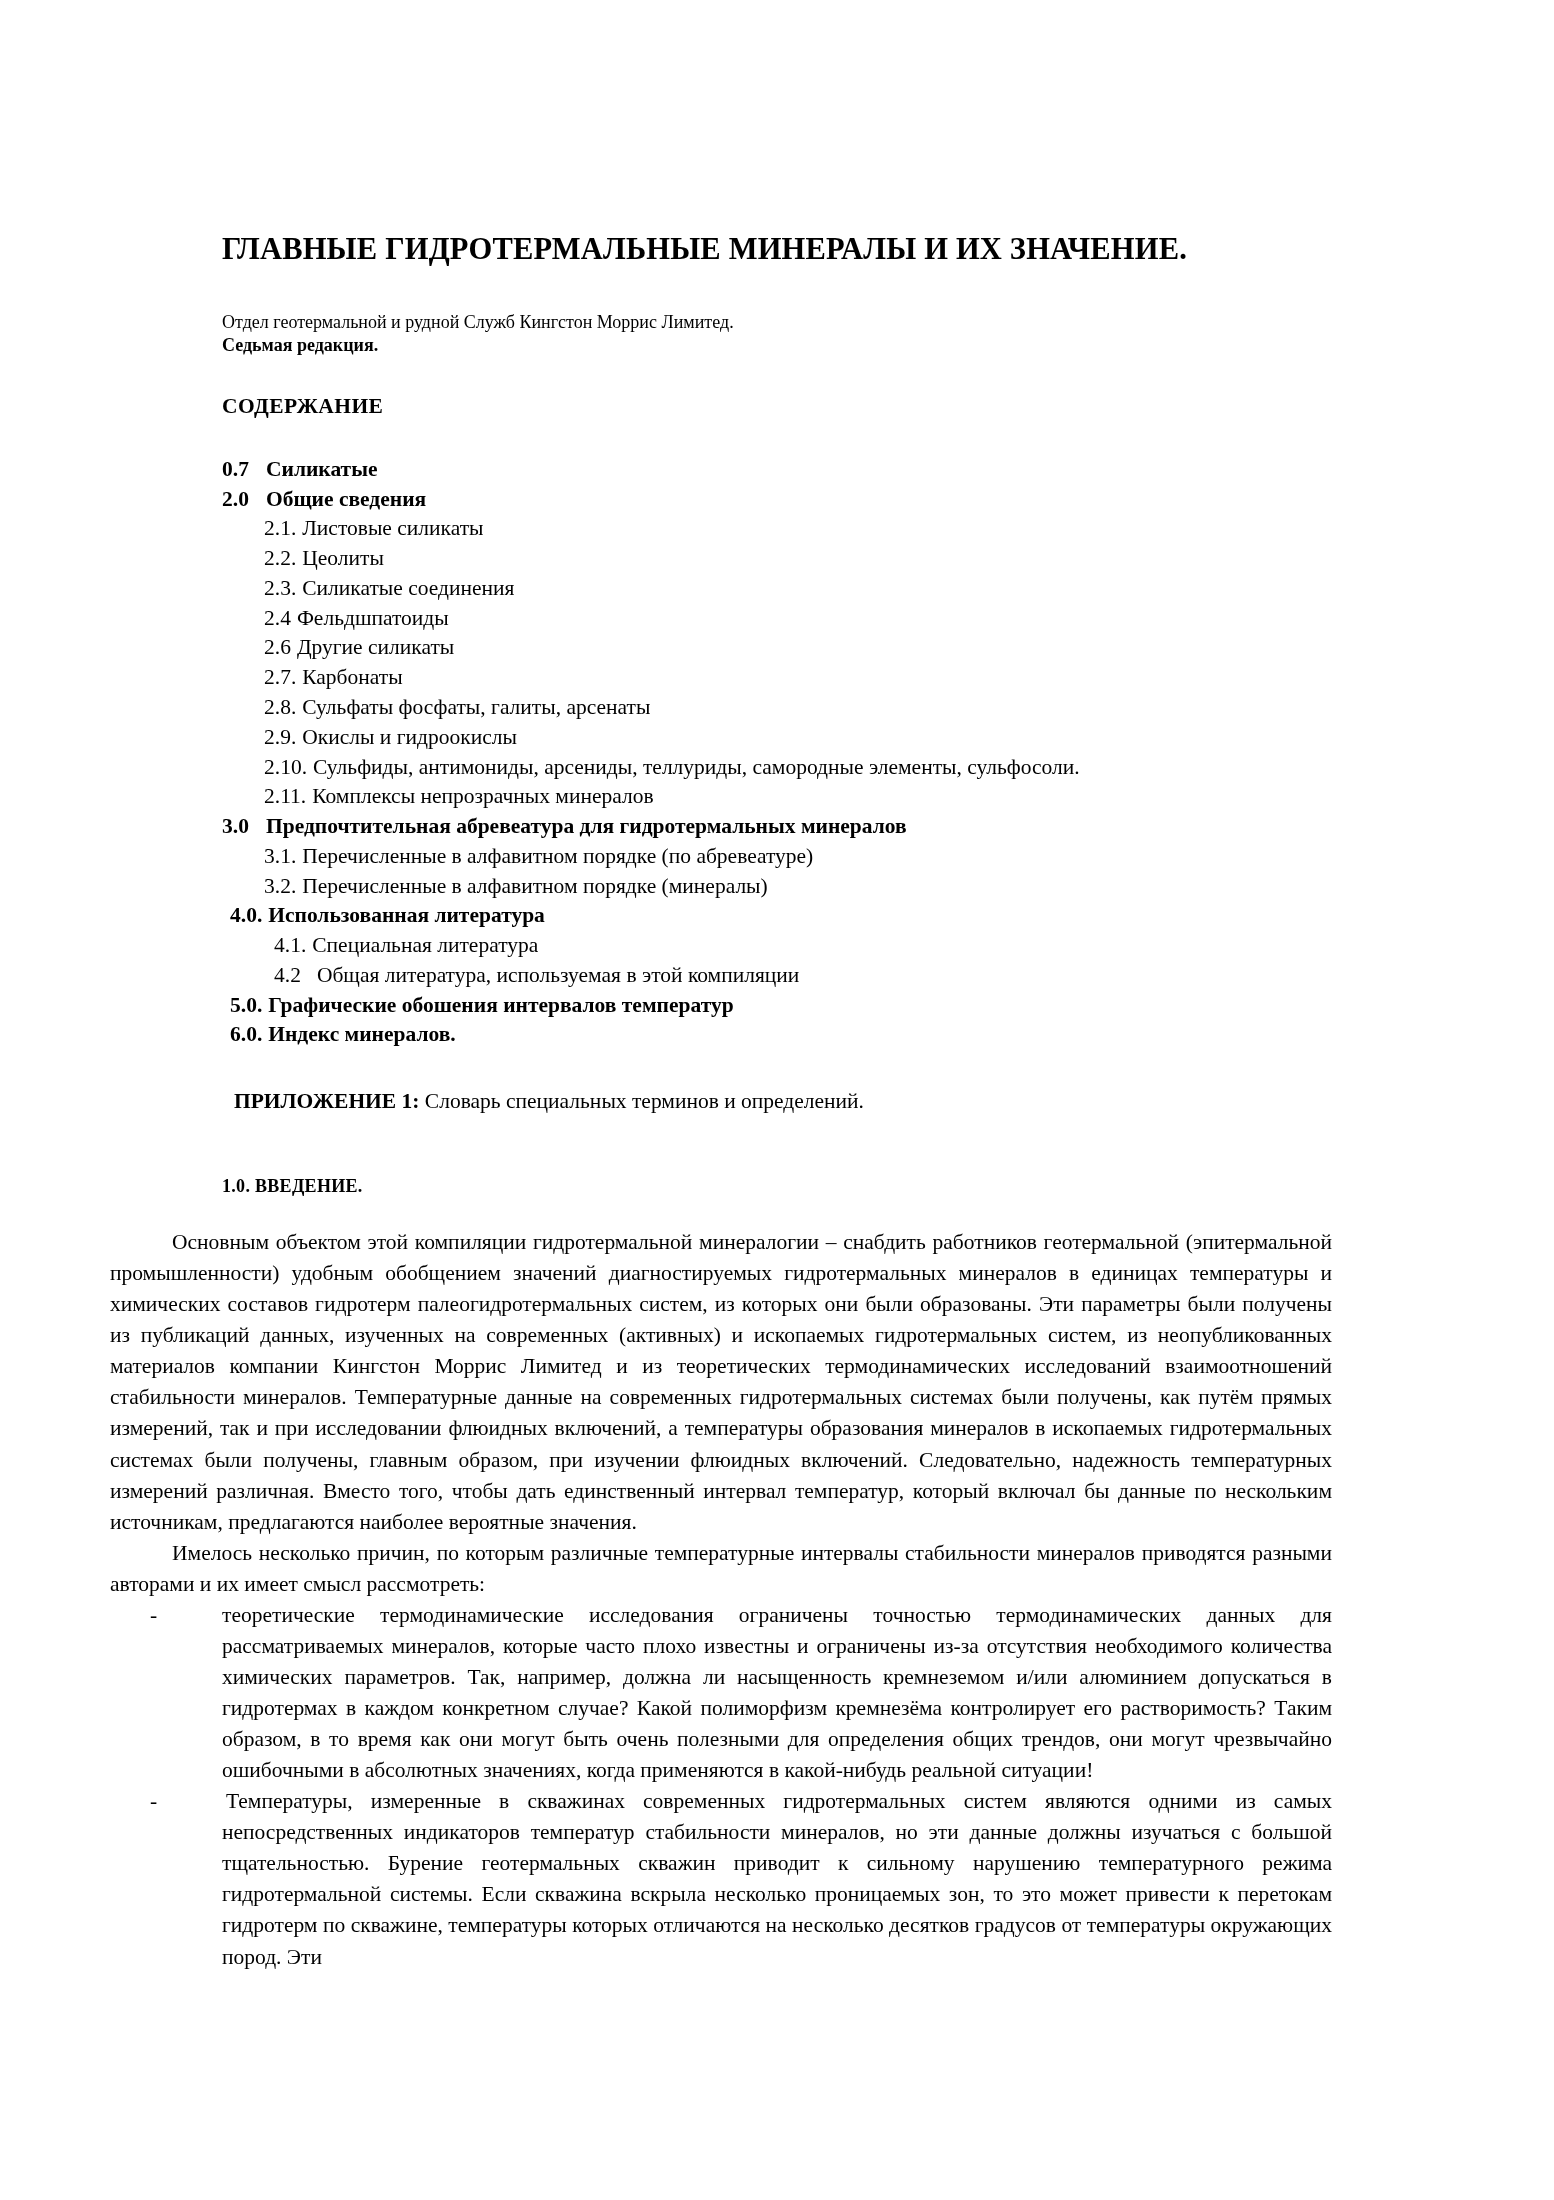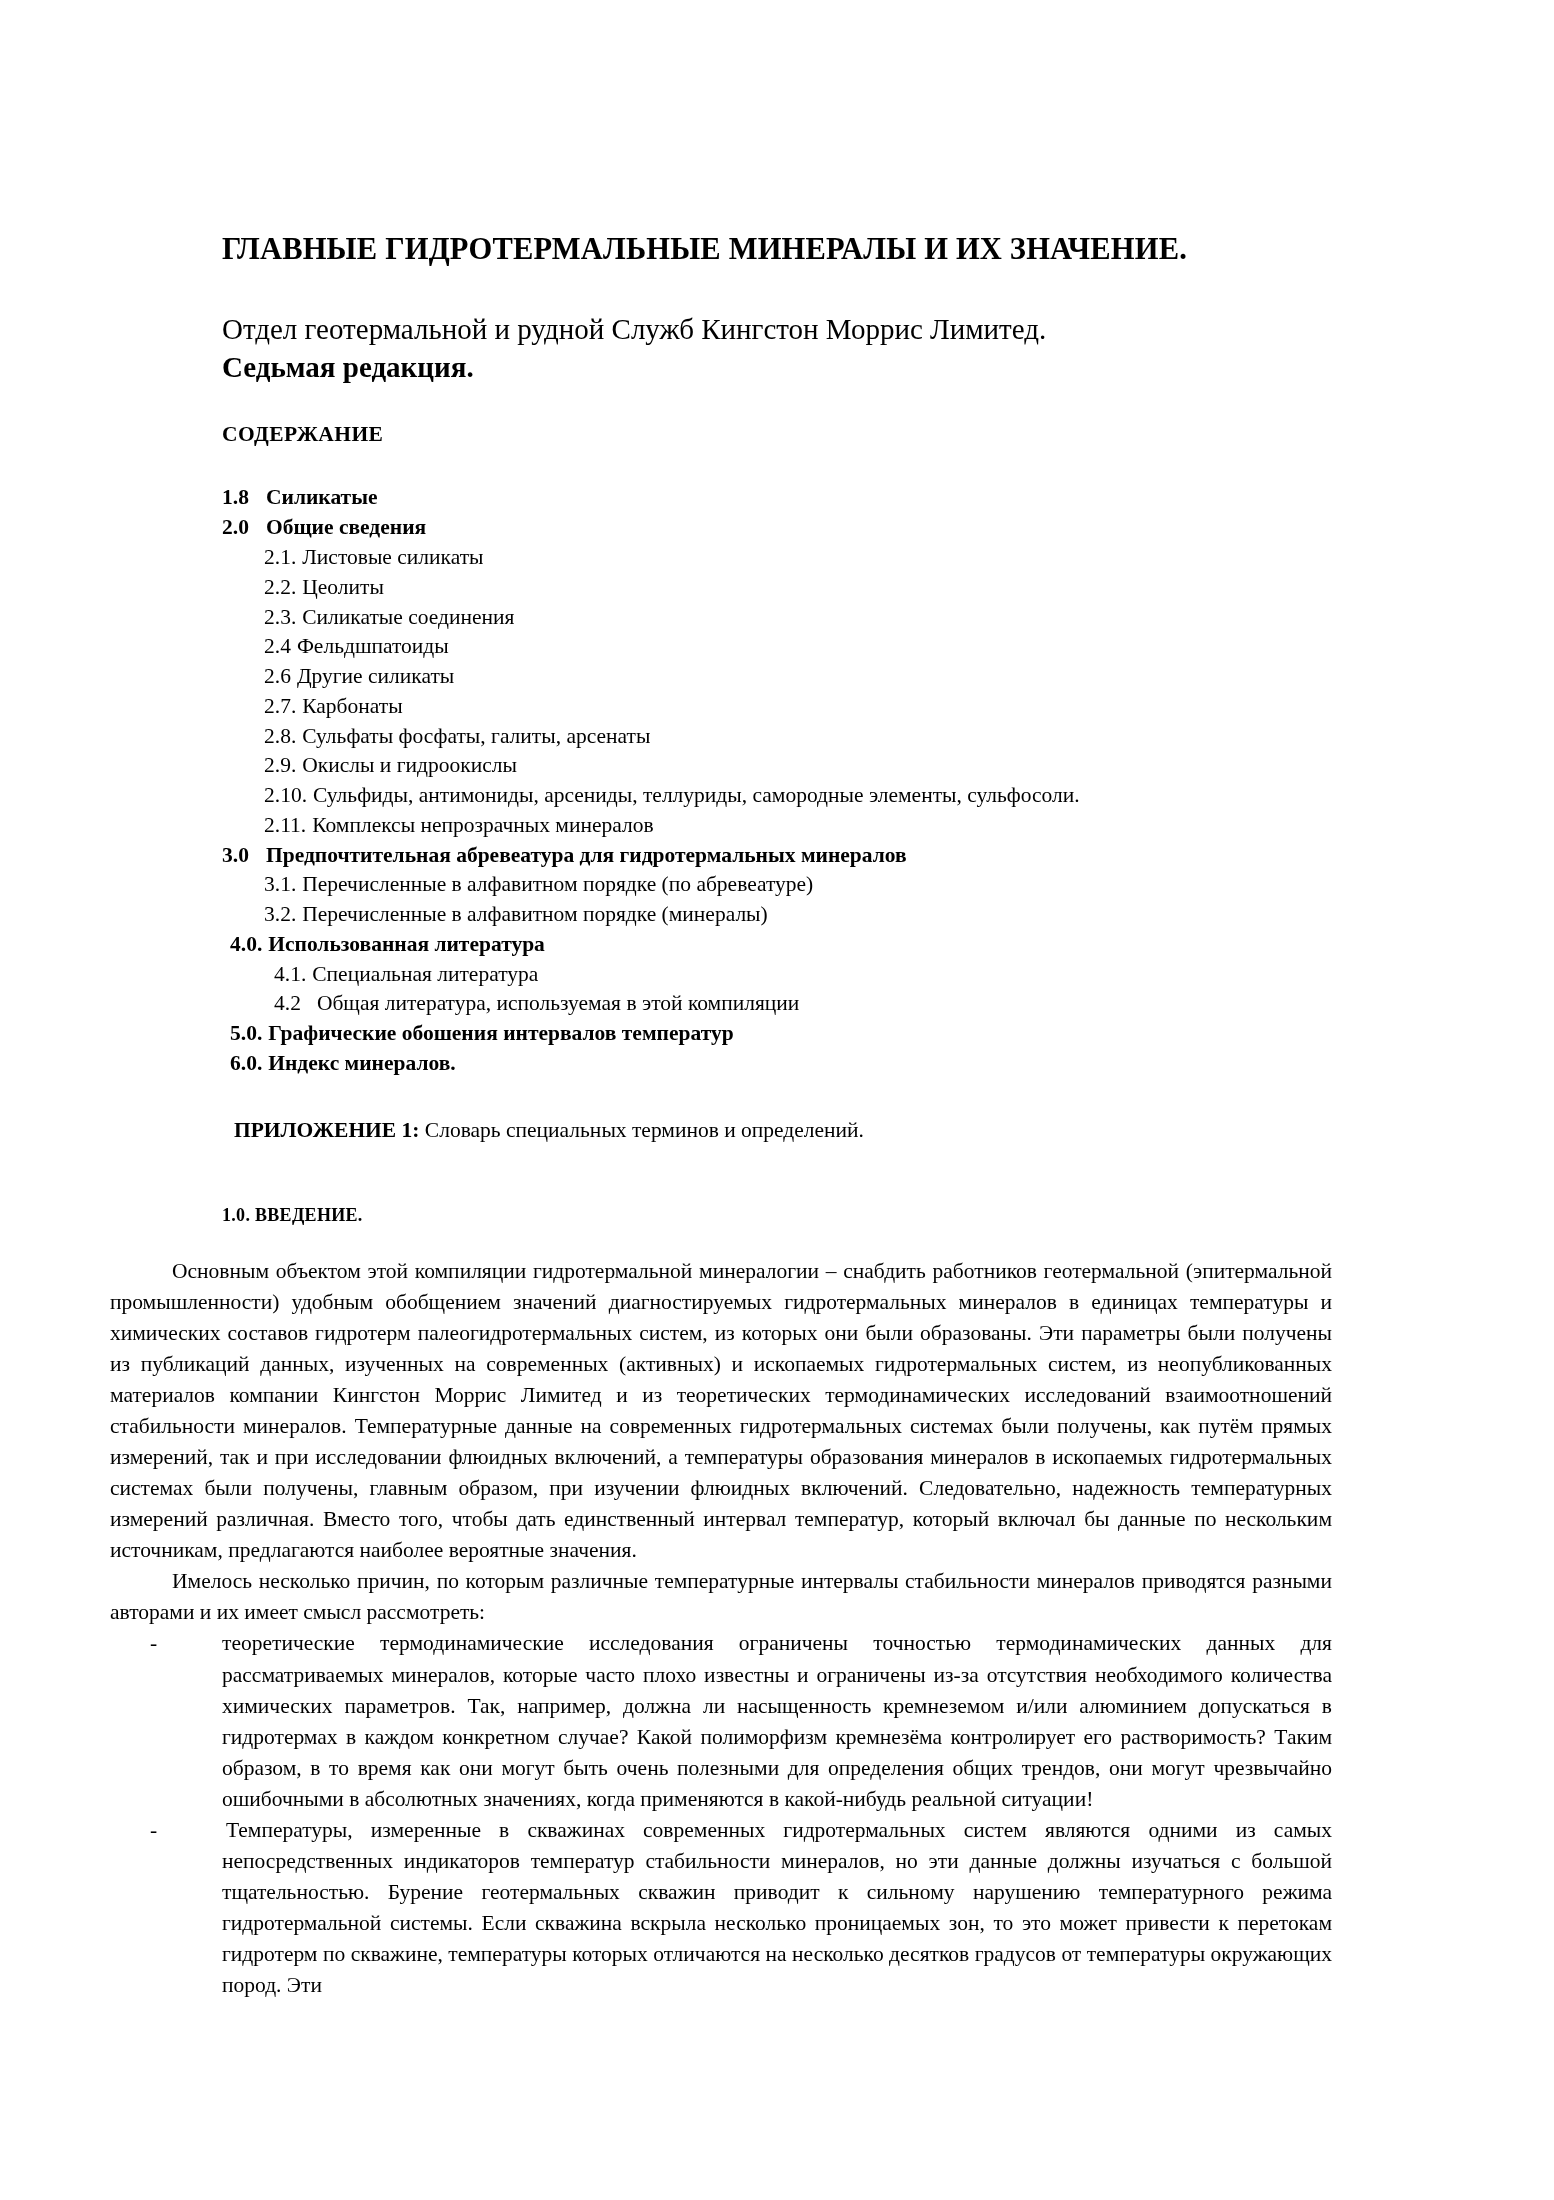--- a/index.html
+++ b/index.html
@@ -33,21 +33,21 @@
     font-weight: bold;
     letter-spacing: 0.2px;
     line-height: 1.15;
     margin: 0 0 44px 0;
     white-space: nowrap;
   }
 
   
   .byline-block {
     margin: 0 0 36px 0;
-    font-size: 29px;
+    font-size: 18px;
     line-height: 1.30;
   }
   .byline-line { display: block; }
   .byline-edition {
     display: block;
     font-weight: bold;
   }
 
   
   .contents-heading {
@@ -161,21 +161,21 @@
   <h1 class="doc-title">ГЛАВНЫЕ ГИДРОТЕРМАЛЬНЫЕ МИНЕРАЛЫ И ИХ ЗНАЧЕНИЕ.</h1>
 
   <div class="byline-block">
     <span class="byline-line">Отдел геотермальной и рудной Служб Кингстон Моррис Лимитед.</span>
     <span class="byline-edition">Седьмая редакция.</span>
   </div>
 
   <div class="contents-heading">СОДЕРЖАНИЕ</div>
 
   <div class="toc">
-    <div class="toc-row level1"><span class="toc-num">1.8</span><span class="toc-label">Силикатые</span></div>
+    <div class="toc-row level1"><span class="toc-num">0.7</span><span class="toc-label">Силикатые</span></div>
     <div class="toc-row level1"><span class="toc-num">2.0</span><span class="toc-label">Общие сведения</span></div>
     <div class="toc-row level2"><span class="toc-num">2.1.</span><span class="toc-label">Листовые силикаты</span></div>
     <div class="toc-row level2"><span class="toc-num">2.2.</span><span class="toc-label">Цеолиты</span></div>
     <div class="toc-row level2"><span class="toc-num">2.3.</span><span class="toc-label">Силикатые соединения</span></div>
     <div class="toc-row level2"><span class="toc-num">2.4</span><span class="toc-label">Фельдшпатоиды</span></div>
     <div class="toc-row level2"><span class="toc-num">2.6</span><span class="toc-label">Другие силикаты</span></div>
     <div class="toc-row level2"><span class="toc-num">2.7.</span><span class="toc-label">Карбонаты</span></div>
     <div class="toc-row level2"><span class="toc-num">2.8.</span><span class="toc-label">Сульфаты фосфаты, галиты, арсенаты</span></div>
     <div class="toc-row level2"><span class="toc-num">2.9.</span><span class="toc-label">Окислы и гидроокислы</span></div>
     <div class="toc-row level2"><span class="toc-num">2.10.</span><span class="toc-label">Сульфиды, антимониды, арсениды, теллуриды, самородные элементы, сульфосоли.</span></div>

